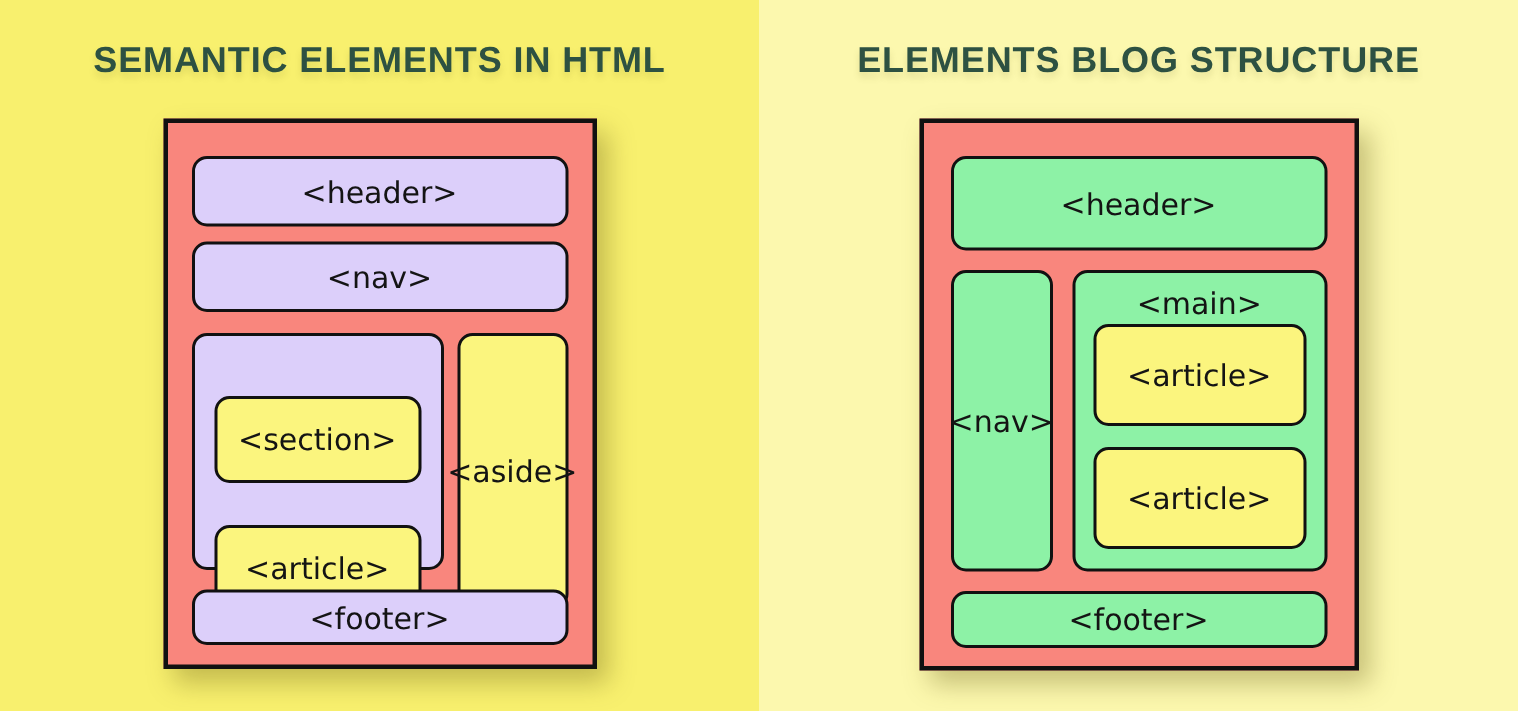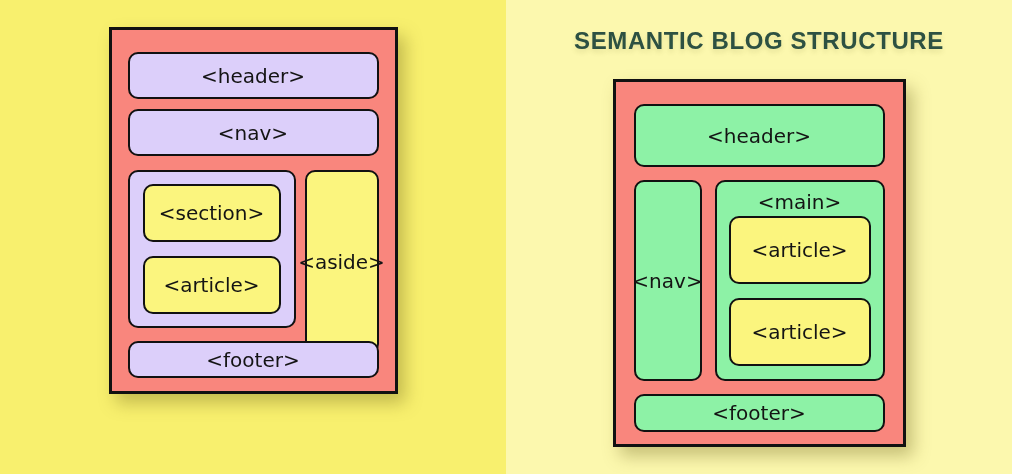--- a/index.html
+++ b/index.html
@@ -39,21 +39,21 @@
   .purple { background: var(--purple, #DCCFFA); }
   .yellow { background: var(--yellow, #FBF57E); }
   .green  { background: var(--green,  #8DF2A6); }
 
   
   .left-frame .bar        { height: 47px; }
   .left-frame .bar.nav    { margin-top: 10px; }
   .left-frame .mid        { margin-top: 14px; height: 158px; display: flex; gap: 9px; flex-shrink: 0; }
   .left-frame .group      { flex: 1 1 auto; border: 2.5px solid var(--border_black, #111111); border-radius: 10px;
                             padding: 12px 13px; display: flex; flex-direction: column; justify-content: space-between; }
-  .left-frame .group .box { height: 58px; }
+  .left-frame .group .box { height: 58px; margin-top: 28px; }
   .left-frame .aside      { width: 74px; height: 184px; text-align: right; }
   .left-frame .footer-bar { margin-top: 13px; height: 37px; }
 
   
   .right-frame .bar        { height: 63px; }
   .right-frame .mid        { margin-top: 13px; height: 201px; display: flex; gap: 13px; flex-shrink: 0; }
   .right-frame .navcol     { width: 68px; height: 201px; }
   .right-frame .group      { flex: 1 1 auto; background: var(--green, #8DF2A6);
                              border: 2.5px solid var(--border_black, #111111); border-radius: 10px;
                              padding: 5px 12px 13px 12px; display: flex; flex-direction: column; }
@@ -62,36 +62,37 @@
   .right-frame .group .box { flex: 1 1 0; }
   .right-frame .group .box + .box { margin-top: 14px; }
   .right-frame .footer-bar { margin-top: 13px; height: 38px; }
 </style>
 </head>
 <body>
 
 <div class="page">
 
   <section class="half left">
+    <h1 class="title">SEMANTIC ELEMENTS IN HTML</h1>
     <div class="frame left-frame">
       <div class="box purple bar">&lt;header&gt;</div>
       <div class="box purple bar nav">&lt;nav&gt;</div>
       <div class="mid">
         <div class="group purple">
           <div class="box yellow">&lt;section&gt;</div>
           <div class="box yellow">&lt;article&gt;</div>
         </div>
         <div class="box yellow aside">&lt;aside&gt;</div>
       </div>
       <div class="box purple footer-bar">&lt;footer&gt;</div>
     </div>
   </section>
 
   <section class="half right">
-    <h1 class="title">SEMANTIC BLOG STRUCTURE</h1>
+    <h1 class="title">ELEMENTS BLOG STRUCTURE</h1>
     <div class="frame right-frame">
       <div class="box green bar">&lt;header&gt;</div>
       <div class="mid">
         <div class="box green navcol">&lt;nav&gt;</div>
         <div class="group">
           <div class="main-label">&lt;main&gt;</div>
           <div class="box yellow">&lt;article&gt;</div>
           <div class="box yellow">&lt;article&gt;</div>
         </div>
       </div>

